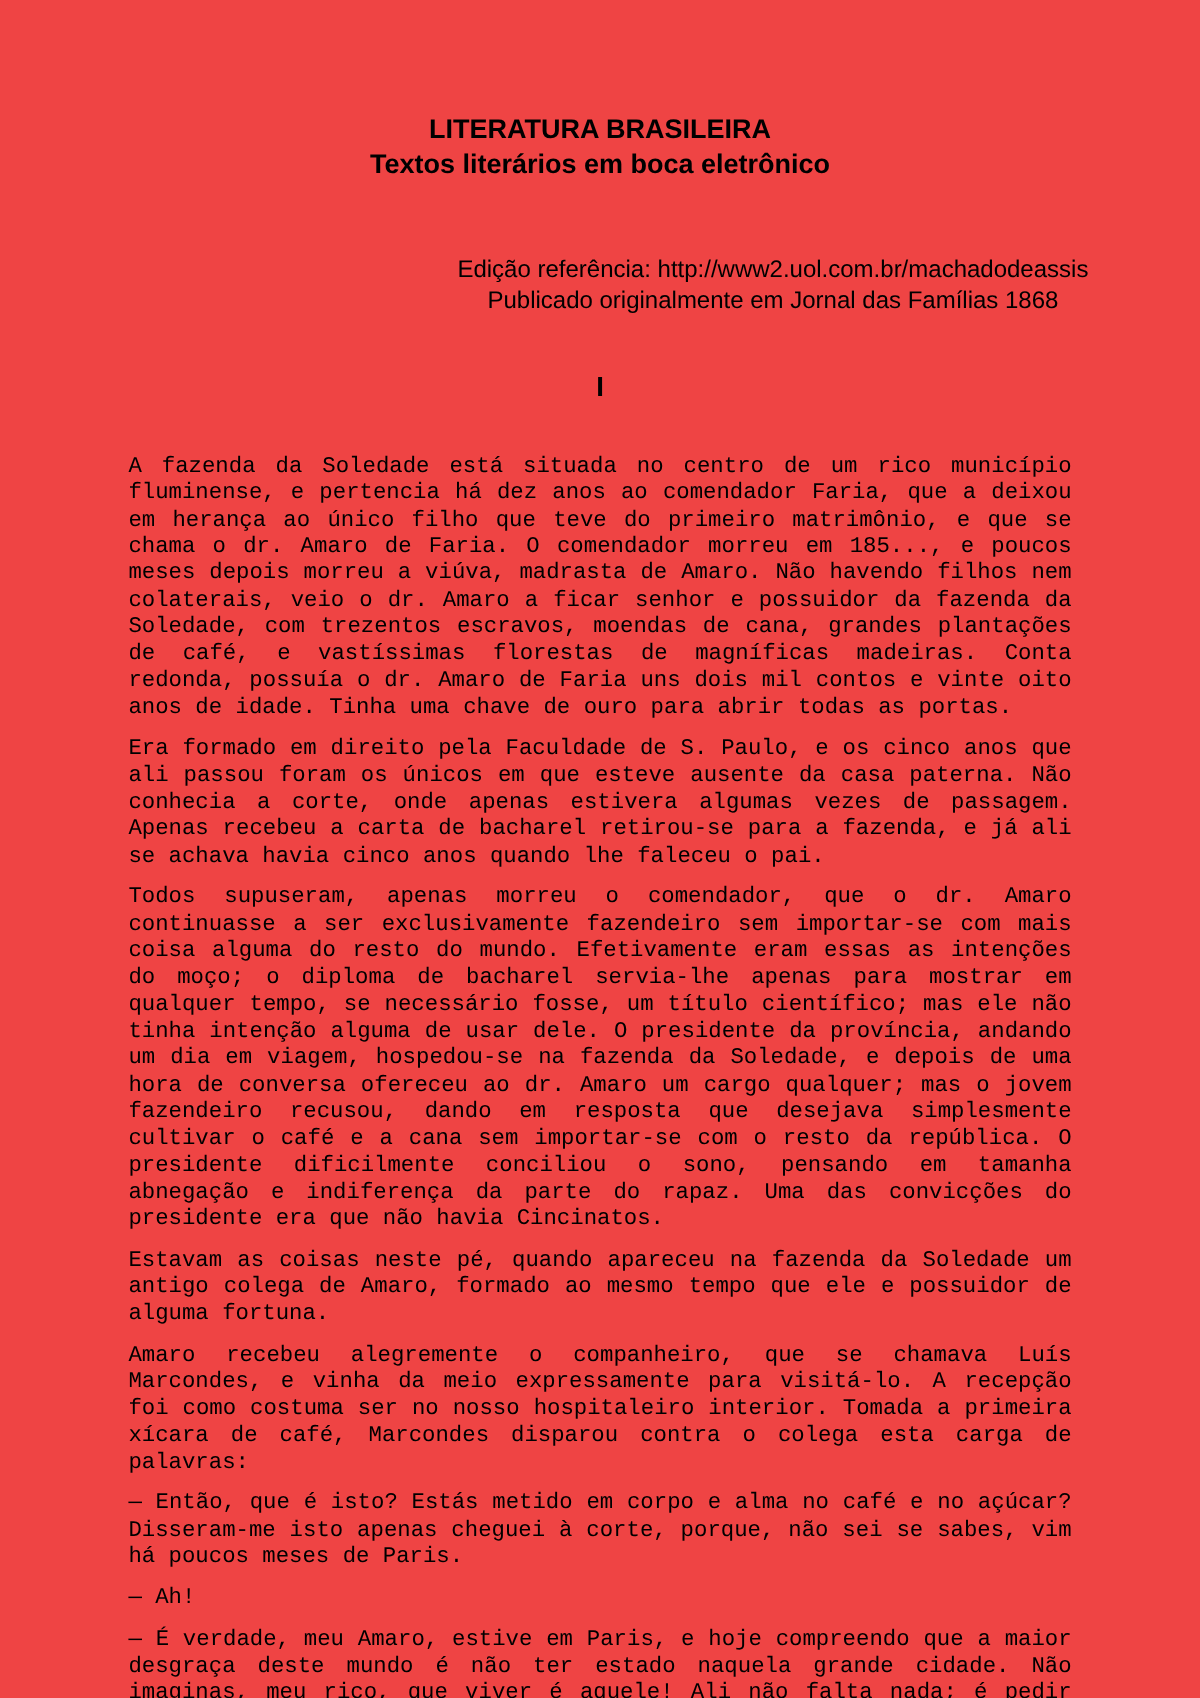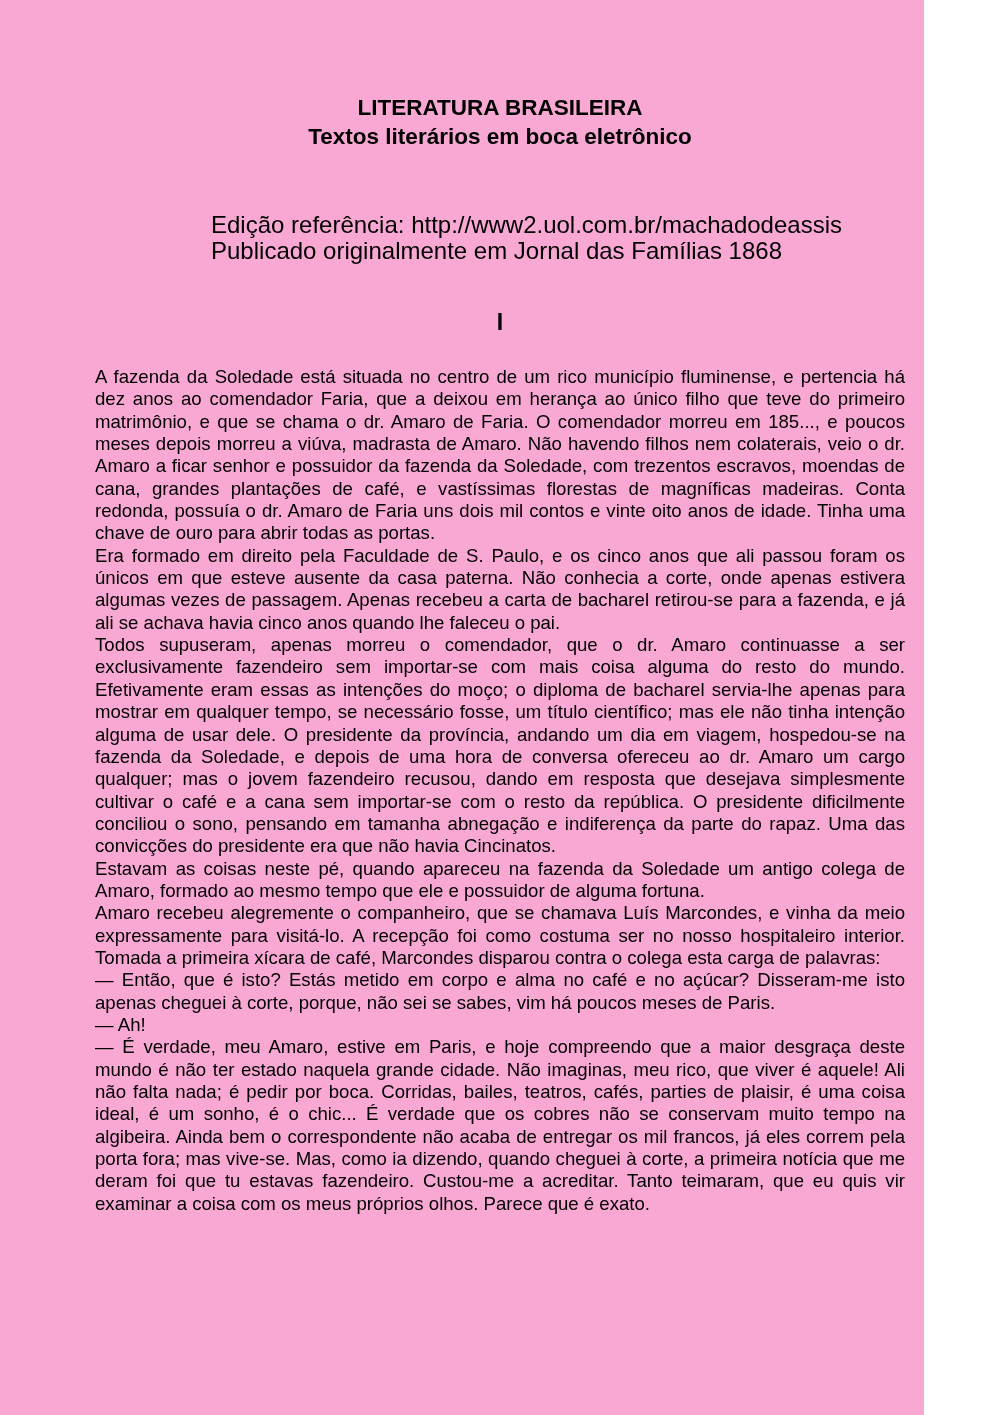--- a/index.html
+++ b/index.html
@@ -12,45 +12,44 @@
       height: 1415px;
       position: relative;
       overflow: hidden;
       font-family: "Liberation Sans", sans-serif;
       color: #000000;
     }
     .page {
       position: absolute;
       left: 0;
       top: 0;
-      width: 900px;
+      width: 1000px;
       height: 1415px;
-      background: #f9a8d4;
-      padding-left: 24px;
+      background: #ef4444;
     }
     .title-block {
       position: absolute;
       left: 0;
       width: 1000px;
       top: 93px;
       text-align: center;
     }
     .title-line {
       font-weight: bold;
       font-size: 22.5px;
       line-height: 29px;
       white-space: nowrap;
     }
     .title-line.l1 { padding-left: 0px; }
     .ref-block {
       position: absolute;
-      right: 82px;
+      right: 93px;
       top: 212px;
-      text-align: left;
-      font-size: 24px;
+      text-align: center;
+      font-size: 20px;
       line-height: 26px;
       white-space: nowrap;
     }
     .chapter {
       position: absolute;
       left: 0;
       width: 1000px;
       top: 307px;
       text-align: center;
       font-weight: bold;
@@ -60,24 +59,25 @@
     .body-text {
       position: absolute;
       left: 95px;
       top: 366px;
       width: 810px;
       font-size: 18.6px;
       line-height: 22.35px;
       text-align: justify;
     }
     .para {
-      margin: 0;
+      margin: 12px;
       padding: 0;
       text-align: justify;
       text-align-last: left;
+      font-family: Liberation Mono, monospace;
     }
   </style>
 </head>
 <body>
 
 <div class="page">
 
   <div class="title-block">
     <div class="title-line l1" style="padding-left: 0px;">LITERATURA BRASILEIRA</div>
     <div class="title-line l2">Textos literários em boca eletrônico</div>

